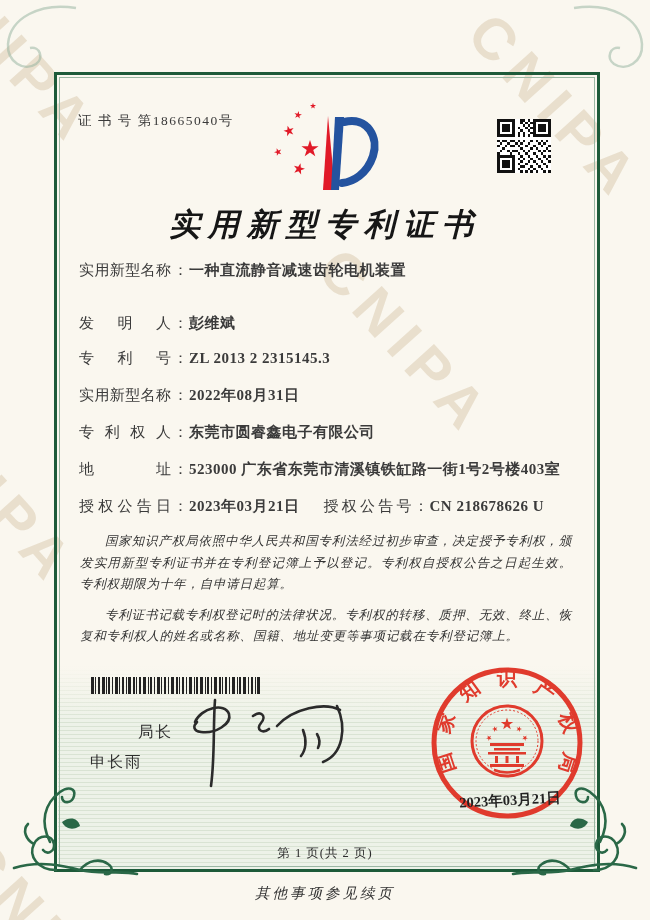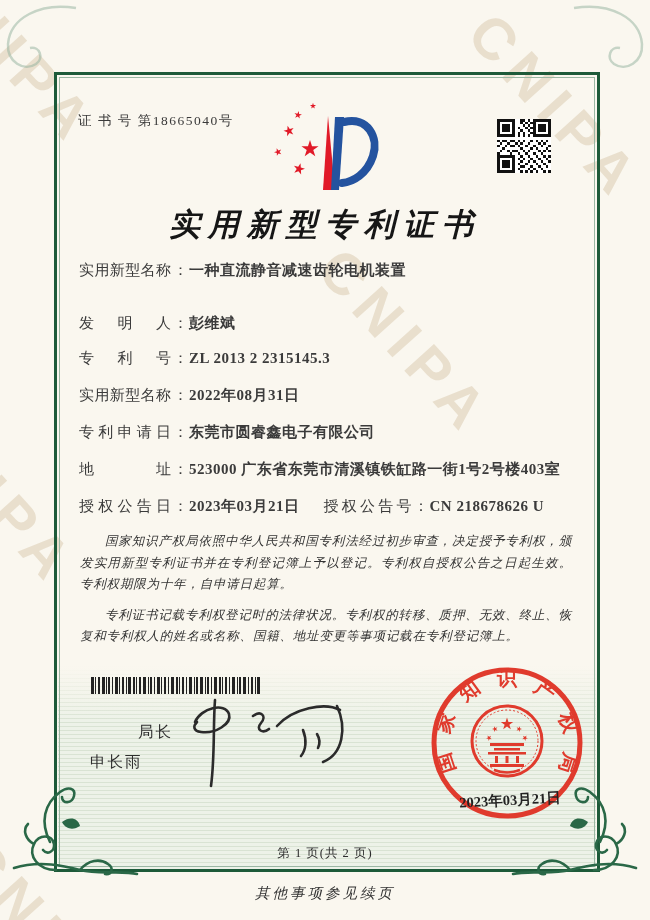--- a/index.html
+++ b/index.html
@@ -144,21 +144,21 @@
   <div class="field-row f1">
     <span class="label">发明人</span><span class="colon">：</span><span class="value">彭维斌</span>
   </div>
   <div class="field-row f2">
     <span class="label">专利号</span><span class="colon">：</span><span class="value">ZL 2013 2 2315145.3</span>
   </div>
   <div class="field-row f3">
     <span class="label">实用新型名称</span><span class="colon">：</span><span class="value">2022年08月31日</span>
   </div>
   <div class="field-row f4">
-    <span class="label">专利申请日</span><span class="colon">：</span><span class="value">东莞市圆睿鑫电子有限公司</span>
+    <span class="label">专利权人</span><span class="colon">：</span><span class="value">东莞市圆睿鑫电子有限公司</span>
   </div>
   <div class="field-row f5">
     <span class="label">地址</span><span class="colon">：</span><span class="value">523000 广东省东莞市清溪镇铁缸路一街1号2号楼403室</span>
   </div>
   <div class="field-row grant-row">
     <span class="label">授权公告日</span><span class="colon">：</span><span class="value">2023年03月21日</span><span class="label label2">授权公告号</span><span class="colon">：</span><span class="value">CN 218678626 U</span>
   </div>
 
   <div class="paras">
     <p>国家知识产权局依照中华人民共和国专利法经过初步审查，决定授予专利权，颁发实用新型专利证书并在专利登记簿上予以登记。专利权自授权公告之日起生效。专利权期限为十年，自申请日起算。</p>

